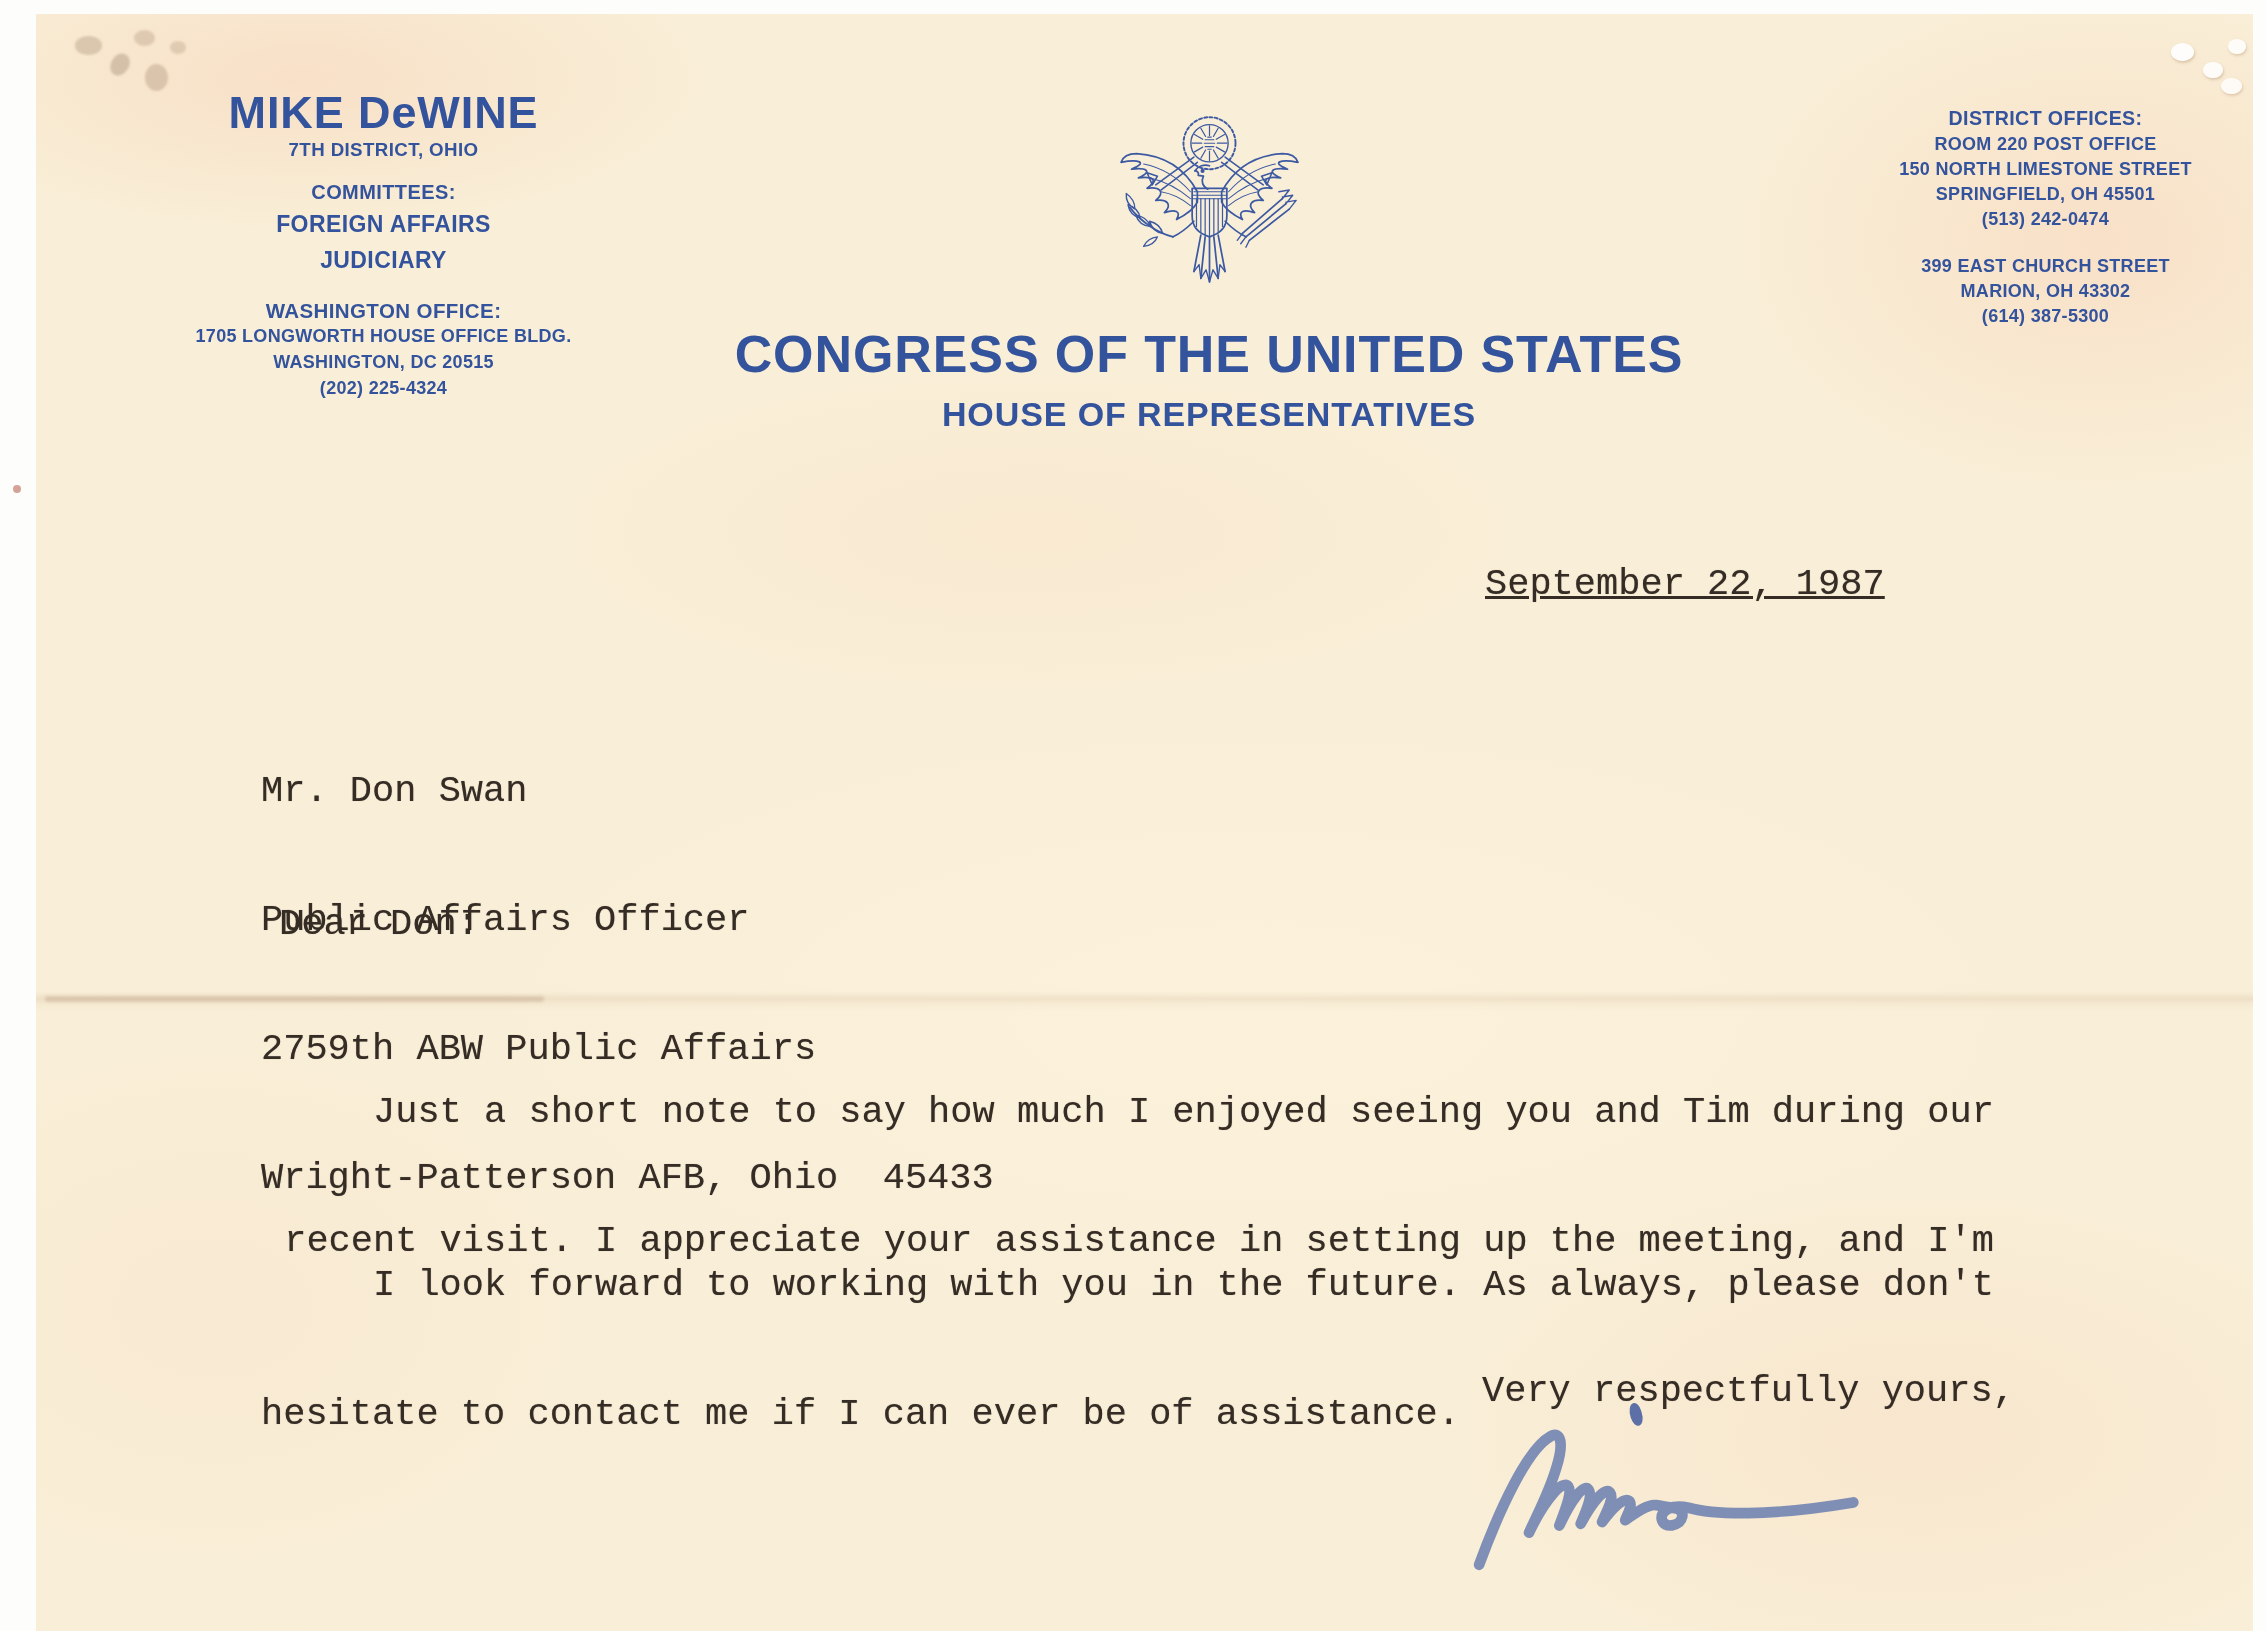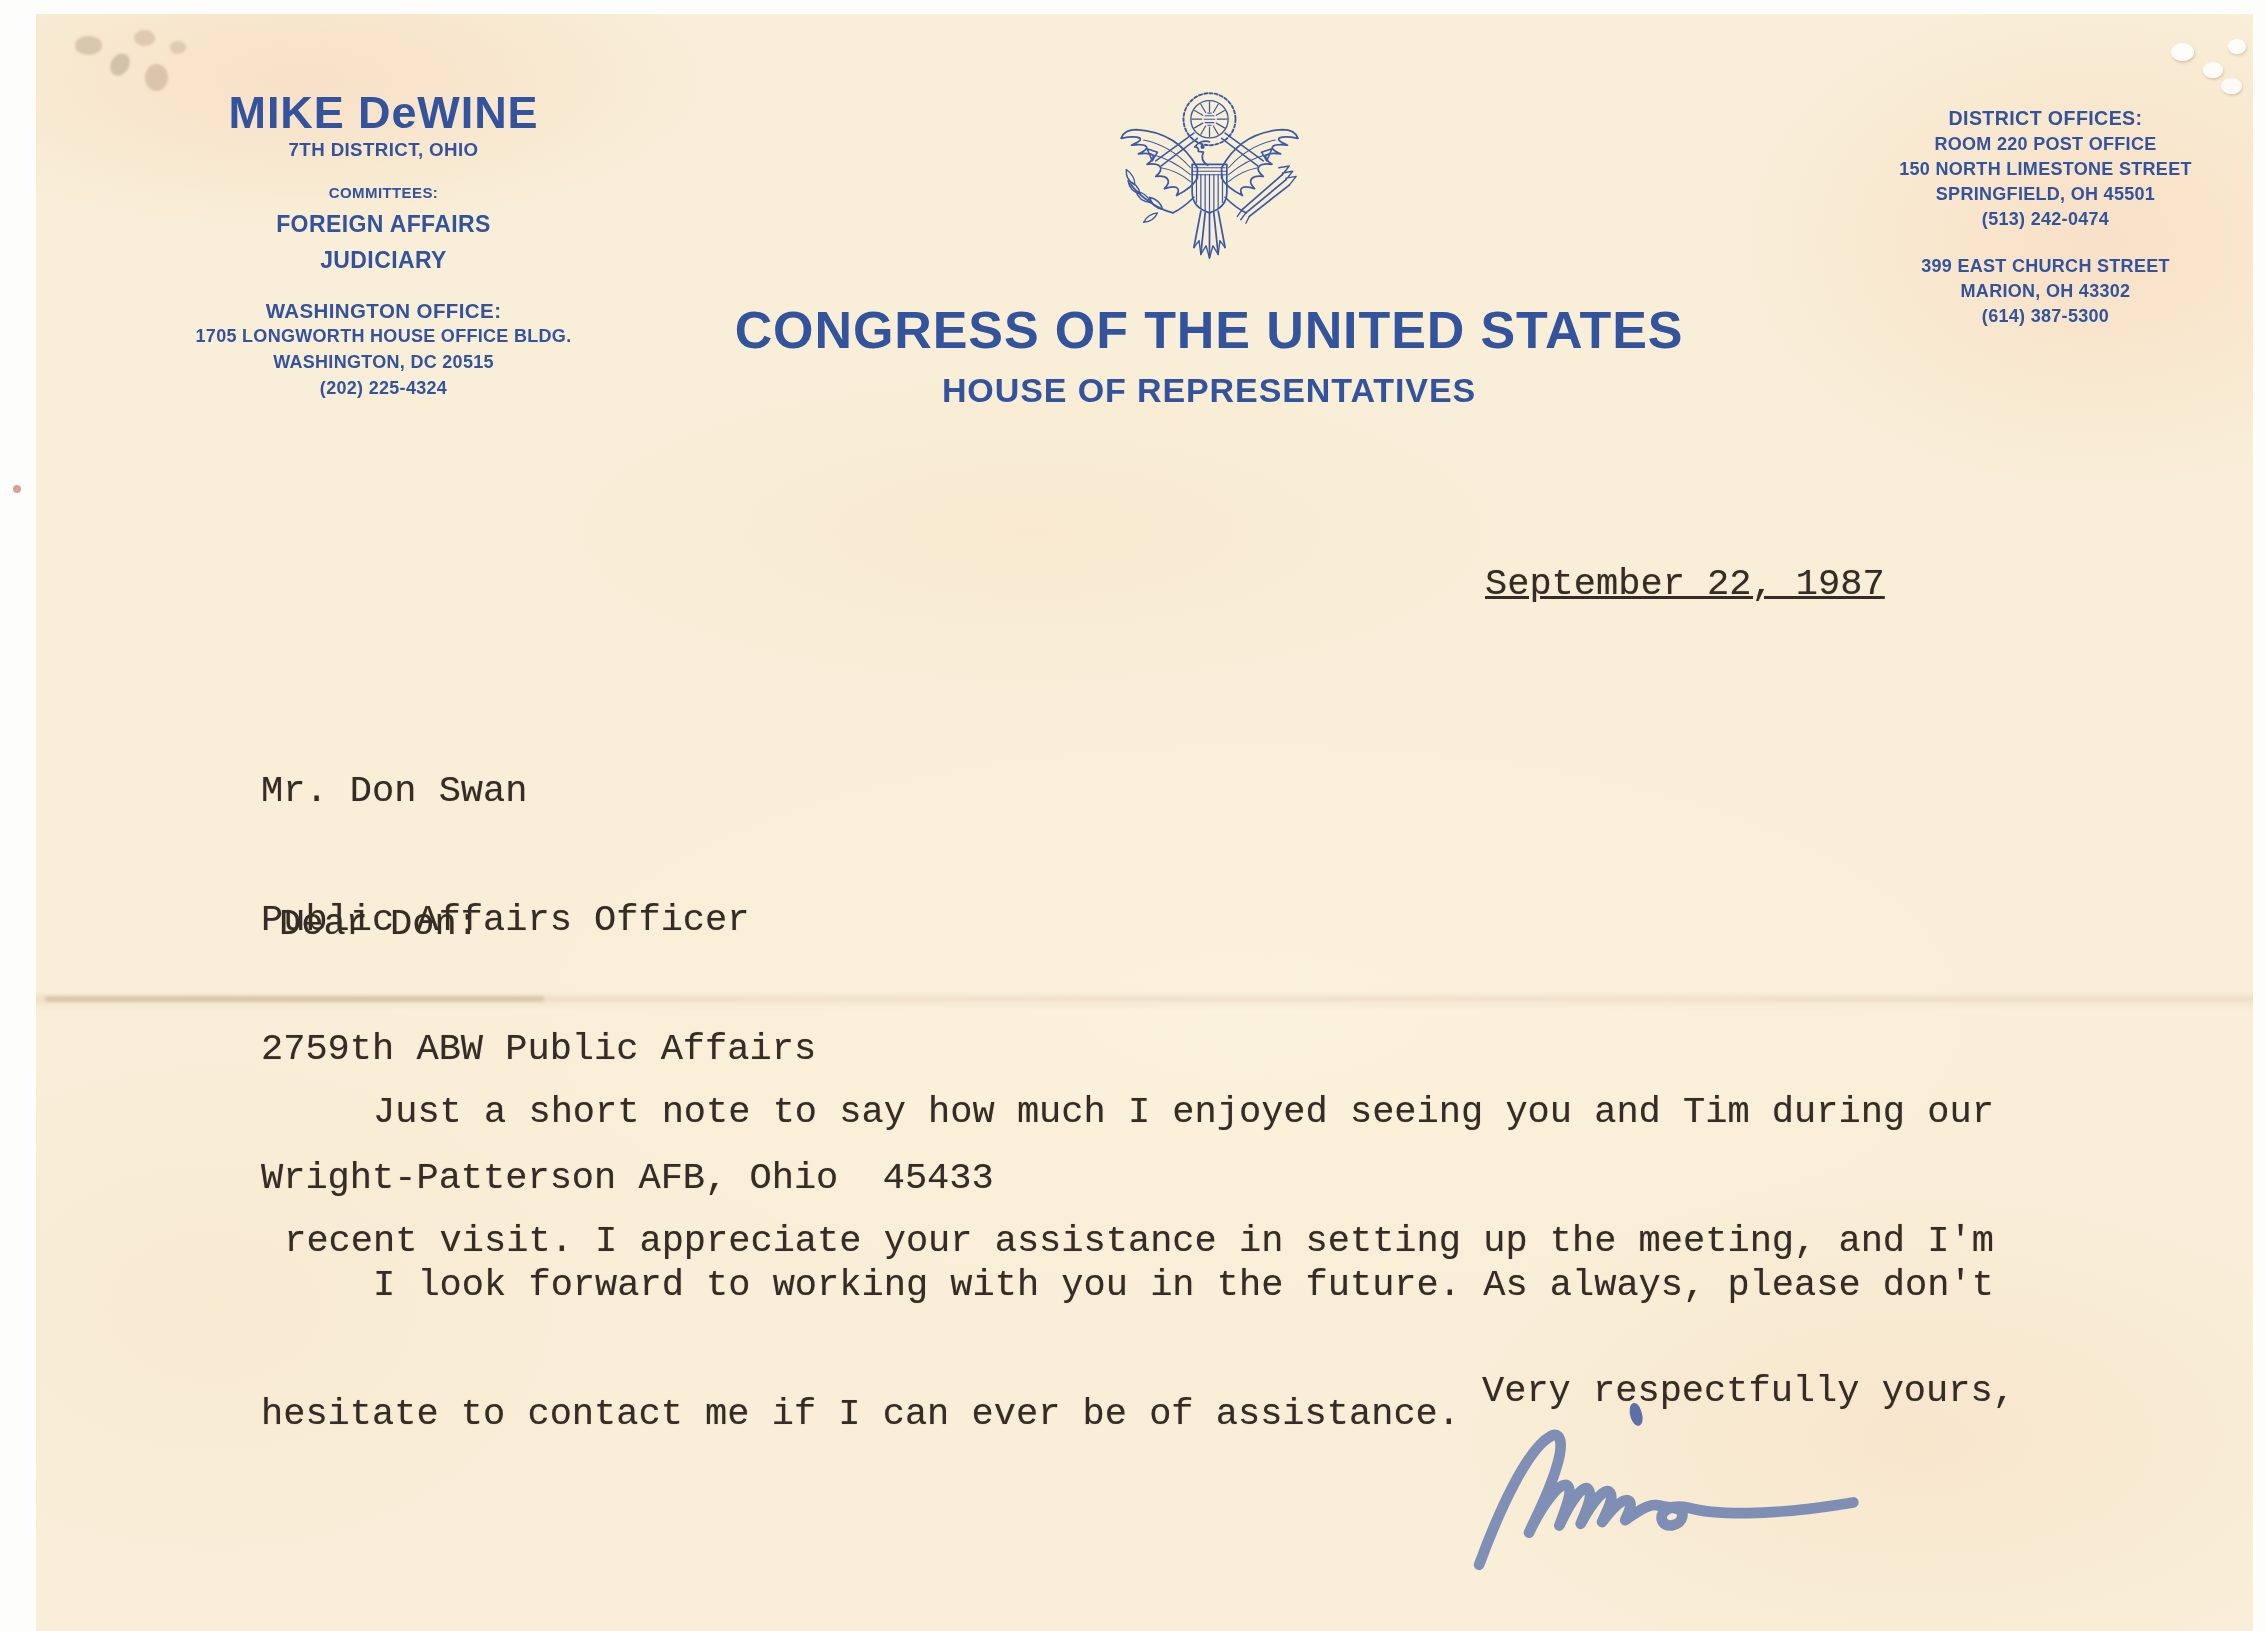--- a/index.html
+++ b/index.html
@@ -27,24 +27,24 @@
     background:linear-gradient(to bottom, transparent 0%, rgba(173,132,96,.14) 40%, rgba(203,168,134,.10) 60%, transparent 100%);
   }
   .crease-dark{
     position:absolute;left:9px;top:982px;width:499px;height:5.3px;border-radius:2.7px;
     background:rgba(150,108,76,.22);filter:blur(1.8px);
   }
   
   .lh{color:#34539d;font-weight:bold;text-align:center;position:absolute;}
   .lh-left{left:98px;top:80px;width:499px;}
   .lh-right{left:1791px;top:91px;width:437px;}
-  .lh-center{left:674px;top:74px;width:998px;}
+  .lh-center{left:674px;top:98px;width:998px;}
   .lh-name{font-size:45px;line-height:37px;letter-spacing:0.9px;}
   .lh-district{font-size:18.7px;line-height:25px;margin-top:5.3px;letter-spacing:0.4px;}
-  .lh-committees{font-size:15px;line-height:23px;margin-top:19.6px;letter-spacing:0.4px;}
+  .lh-committees{font-size:20px;line-height:23px;margin-top:19.6px;letter-spacing:0.4px;}
   .lh-comm-item{font-size:23px;line-height:29px;margin-top:6.2px;letter-spacing:0.4px;}
   .lh-office-label{font-size:20.5px;line-height:25px;margin-top:23px;letter-spacing:0.4px;}
   .lh-addr{font-size:18px;line-height:26px;letter-spacing:0.3px;}
   .lh-d-label{font-size:19.6px;line-height:27px;letter-spacing:0.4px;}
   .lh-d-line{font-size:18px;line-height:25px;letter-spacing:0.3px;}
   .lh-gap{height:21.4px;}
   .seal{display:block;margin:0 auto;}
   .lh-title{font-size:52px;line-height:53px;margin-top:27px;letter-spacing:0.9px;}
   .lh-subtitle{font-size:34px;line-height:37px;margin-top:14.3px;letter-spacing:0.9px;}
   

